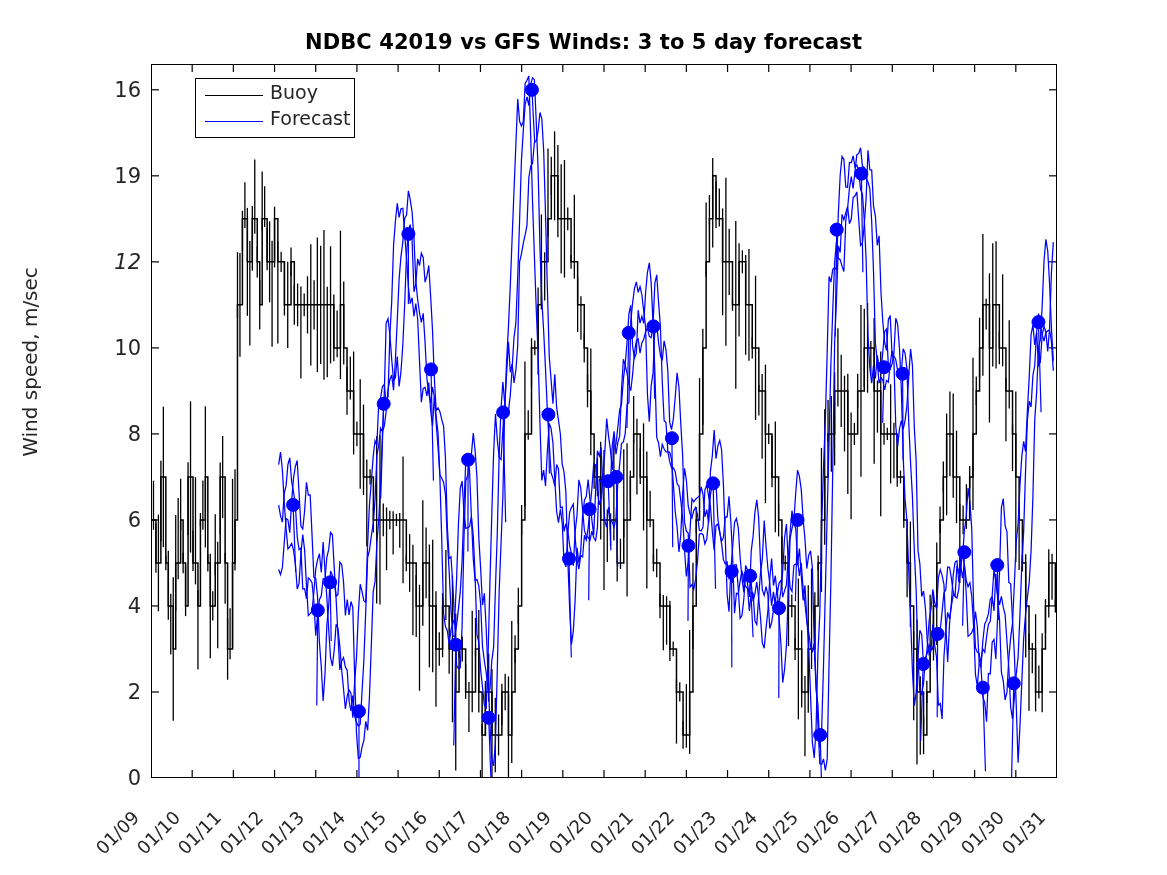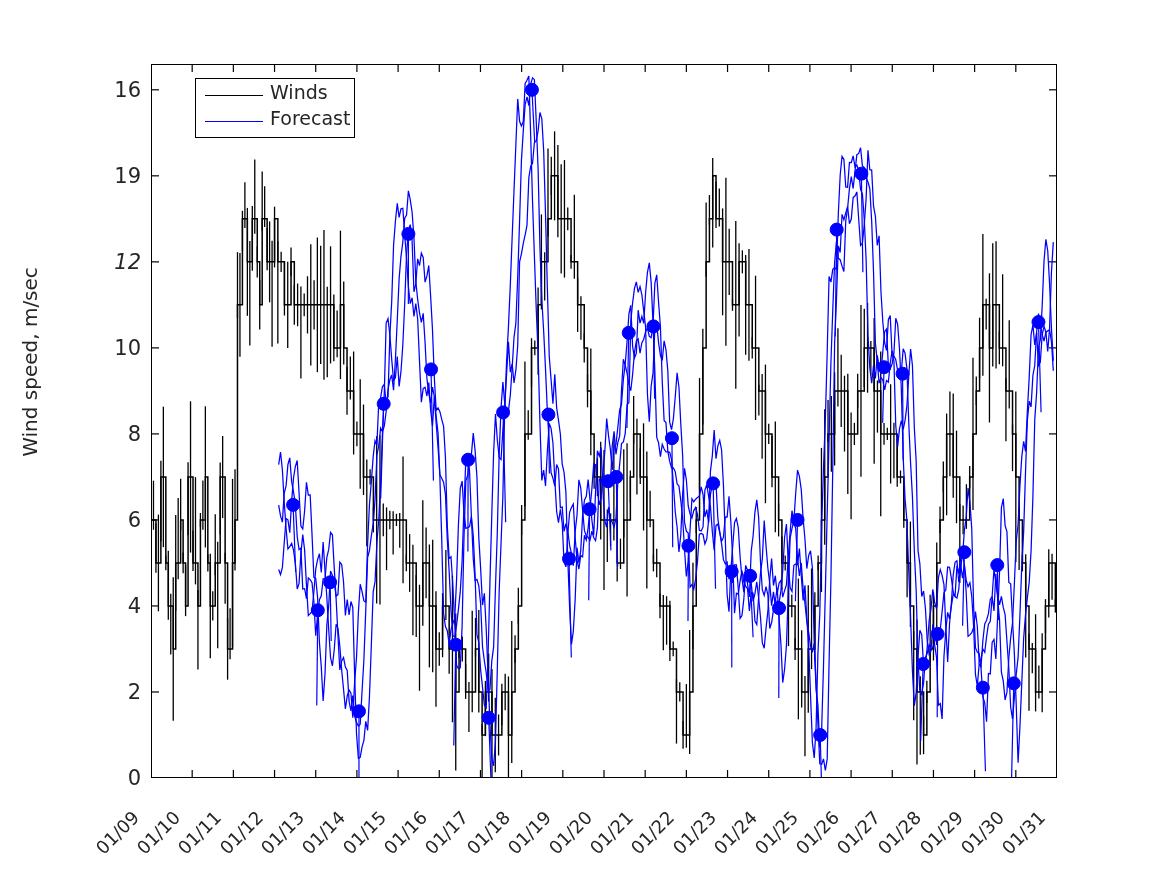--- a/index.html
+++ b/index.html
@@ -32,20 +32,21 @@
   }
   .legend-row{position:absolute;left:0;width:160px;height:26px;}
   .legend-swatch{position:absolute;left:9px;top:12px;width:58px;height:0;border-top-width:1.6px;border-top-style:solid;}
   .legend-text{position:absolute;left:74px;top:-2px;font-size:19px;color:#262626;white-space:nowrap;}
 </style>
 </head>
 <body>
 
 <div id="fig">
 
+  <div id="chart-title">NDBC 42019 vs GFS Winds: 3 to 5 day forecast</div>
 
   <div id="ylabel-wrap" style="position:absolute;left:0;top:0;width:0;height:0;">
     <div id="ylabel">Wind speed, m/sec</div>
   </div>
 
   <div id="ytick-labels">
       <div class="ytick-label" style="top: 714px;">0</div>
       <div class="ytick-label" style="top: 627.976px;">2</div>
       <div class="ytick-label" style="top: 541.952px;">4</div>
       <div class="ytick-label" style="top: 455.928px;">6</div>
@@ -497,21 +498,21 @@
           <circle cx="846.29" cy="501.09" r="6.5" fill="#0000ff" stroke="#0000ff" stroke-width="1"></circle>
           <circle cx="862.76" cy="619.37" r="6.5" fill="#0000ff" stroke="#0000ff" stroke-width="1"></circle>
           <circle cx="887.47" cy="258.07" r="6.5" fill="#0000ff" stroke="#0000ff" stroke-width="1"></circle>
         </g>
       </svg>
     <div id="plot-frame"></div>
 
     <div id="legend">
       <div class="legend-row" style="top:4px;">
         <div class="legend-swatch" style="border-top-color: rgb(0, 0, 0);"></div>
-        <div class="legend-text">Winds</div>
+        <div class="legend-text">Buoy</div>
       </div>
       <div class="legend-row" style="top:30px;">
         <div class="legend-swatch" style="border-top-color: rgb(0, 0, 255);"></div>
         <div class="legend-text">Forecast</div>
       </div>
     </div>
   </div>
 
   <div id="xtick-labels">
       <div class="xtick-label" style="left: 0px;">01/09</div>

